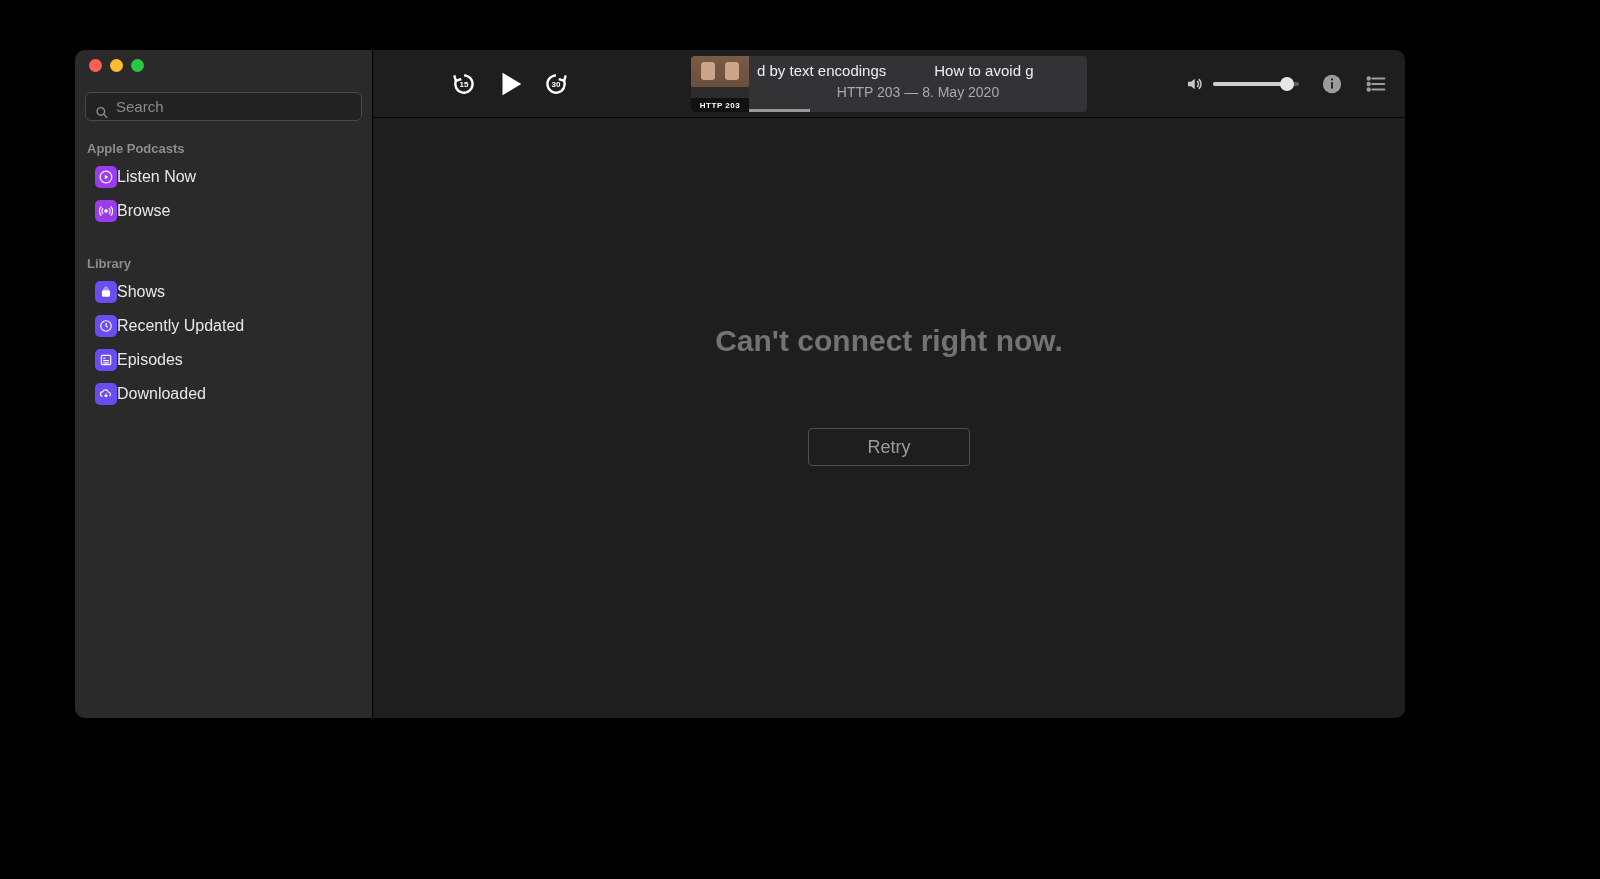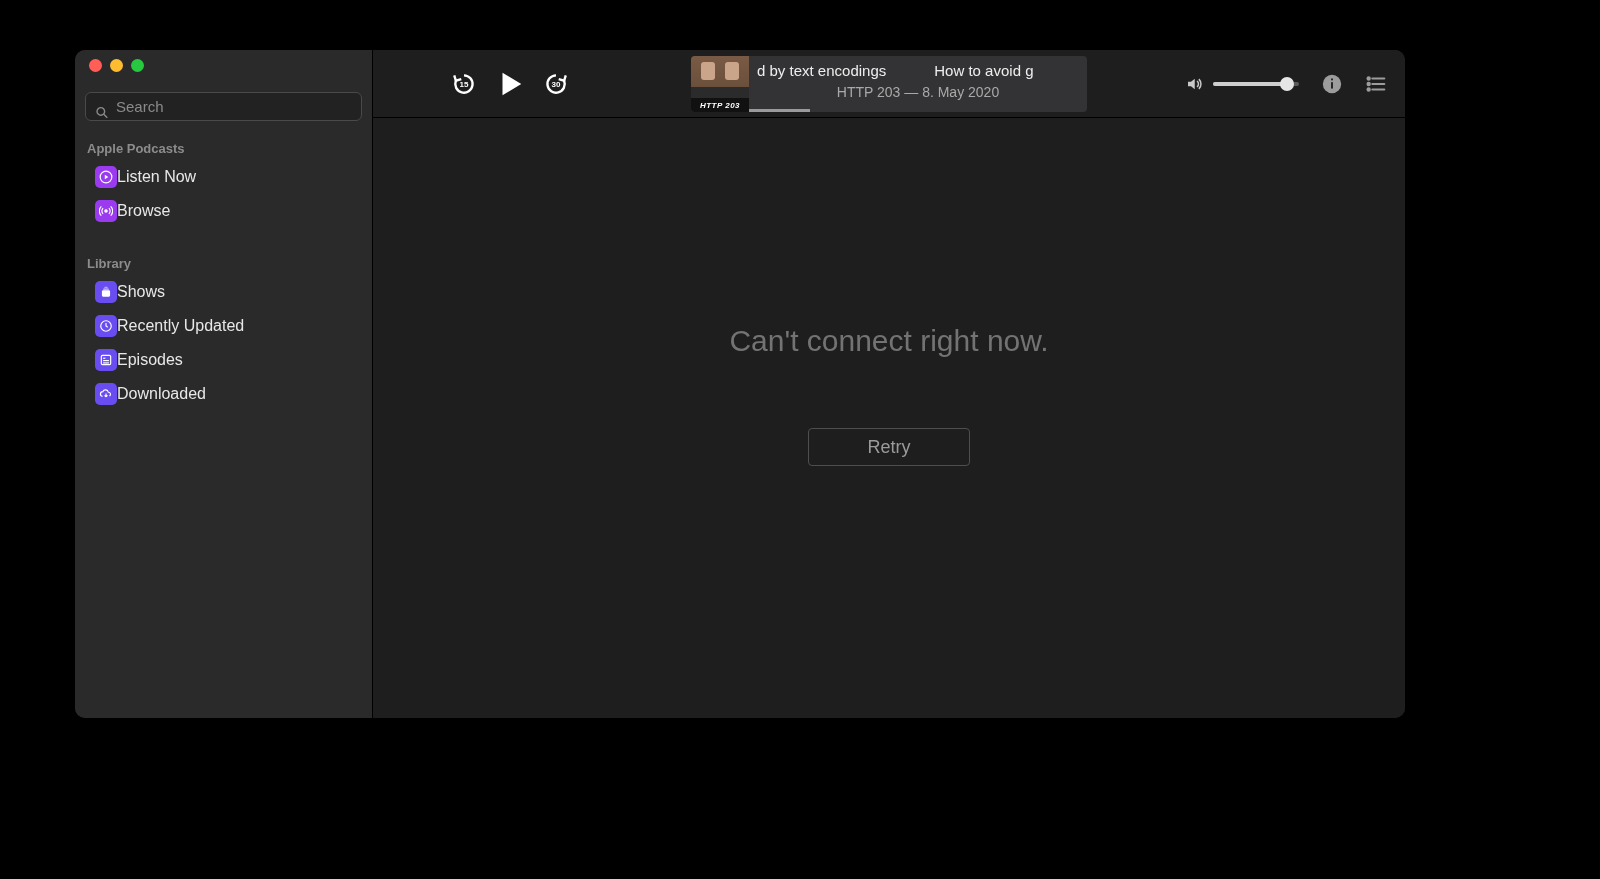--- a/index.html
+++ b/index.html
@@ -134,21 +134,21 @@
   }
   .np-art {
     width: 58px; height: 56px;
     background: linear-gradient(180deg,#7a5a44 0%, #6a503c 55%, #2b2b2b 55%, #2b2b2b 100%);
     position: relative;
     flex: 0 0 58px;
   }
   .np-art .bar {
     position:absolute;left:0;right:0;bottom:0;height:14px;background:#111;
     color:#fff;font-size:8px;font-weight:700;letter-spacing:.5px;
-    display:flex;align-items:center;justify-content:center;font-style:italic;
+    display:flex;align-items:center;justify-content:center;
   }
   .np-art .p1,.np-art .p2{position:absolute;top:6px;width:14px;height:18px;border-radius:3px;background:#caa58a;}
   .np-art .p1{left:10px;} .np-art .p2{right:10px;}
   .np-text { flex:1; position:relative; overflow:hidden; }
   .np-title-row {
     position:absolute; left:0; right:0; top:6px;
     white-space:nowrap; color:#eee; font-size:15px;
     padding: 0 8px;
     display:flex; gap:48px;
   }
@@ -172,21 +172,21 @@
   .vol-fill { position:absolute;left:0;top:0;bottom:0;width:86%;background:#cfcfcf;border-radius:2px; }
   .vol-knob { position:absolute; top:50%; left:86%; transform:translate(-50%,-50%); width:14px;height:14px;border-radius:50%;background:#e6e6e6; }
   .tb-icon { width:22px;height:22px;color:#9c9c9c; display:flex;align-items:center;justify-content:center;}
   .tb-icon svg{width:100%;height:100%;}
 
   .content {
     flex:1; display:flex; flex-direction:column; align-items:center; justify-content:flex-start;
     padding-top: 206px;
   }
   .error-msg {
-    color:#737373; font-size:30px; font-weight:400;
+    color:#737373; font-size:30px; font-weight:700;
     text-align:center;
   }
   .retry-btn {
     margin-top: 70px;
     width: 162px; height: 38px;
     border: 1px solid #4e4e50;
     background: transparent;
     color: #9b9b9b;
     font-size: 18px;
     border-radius: 4px;

